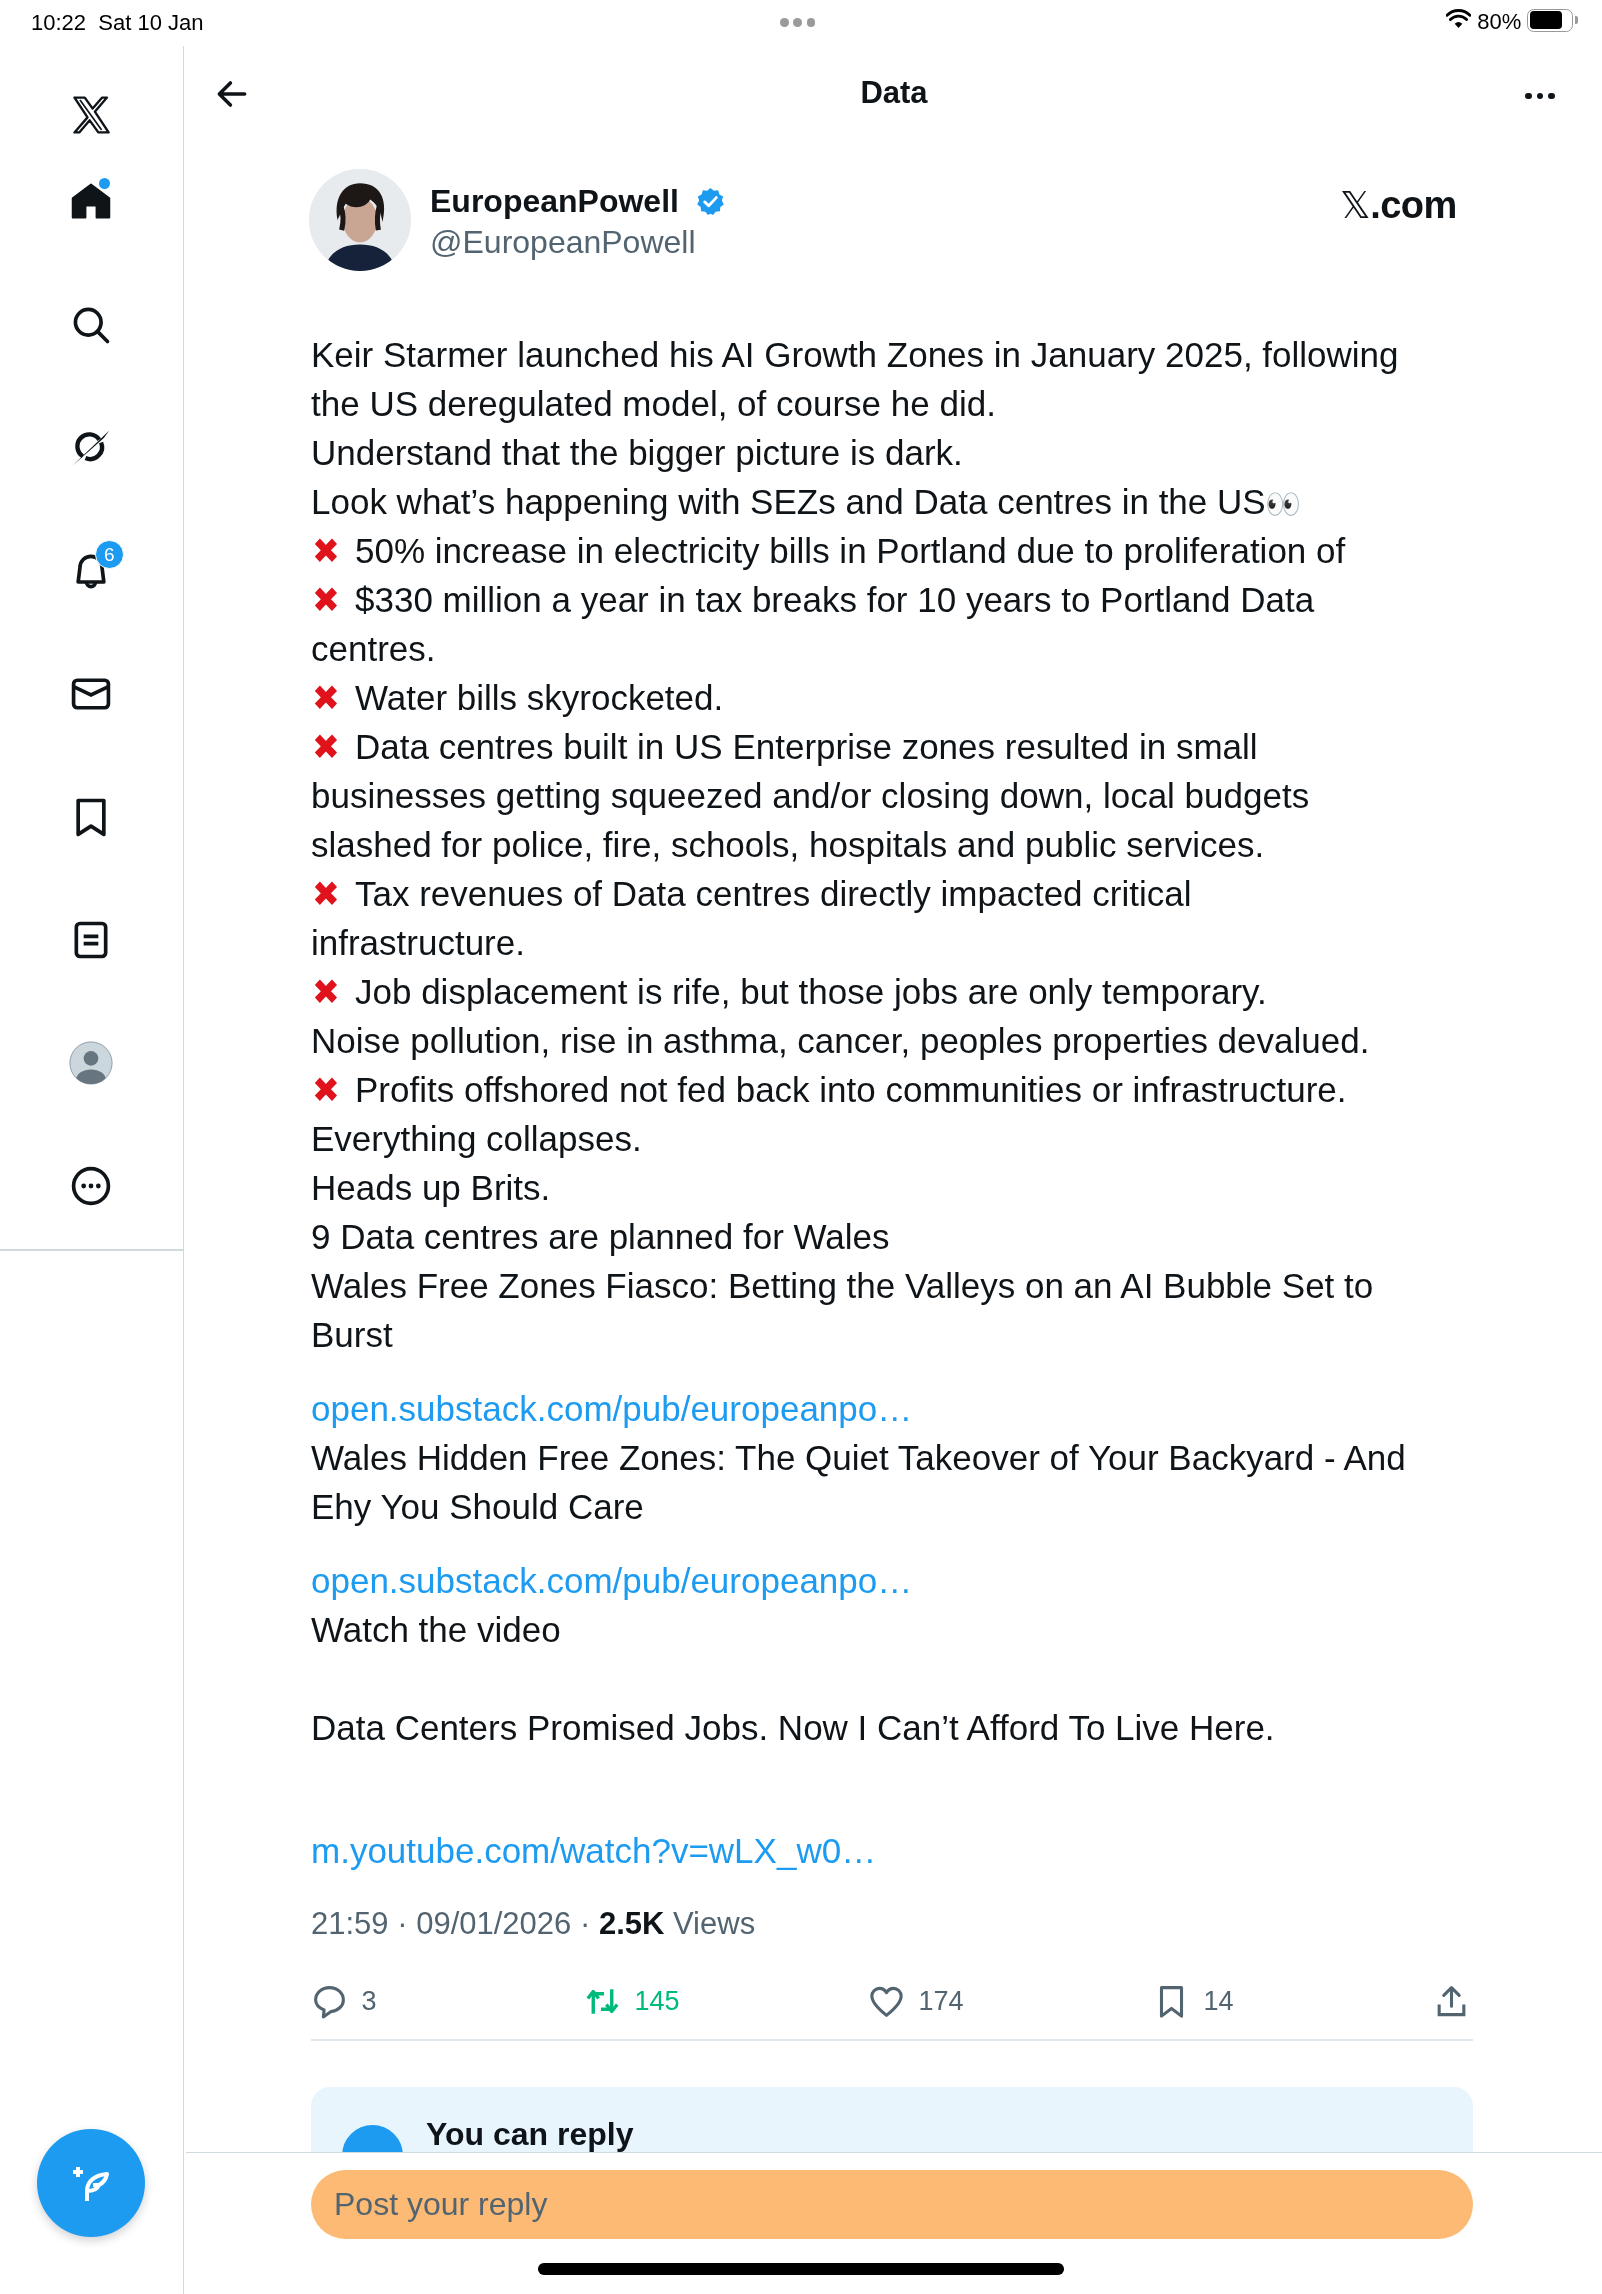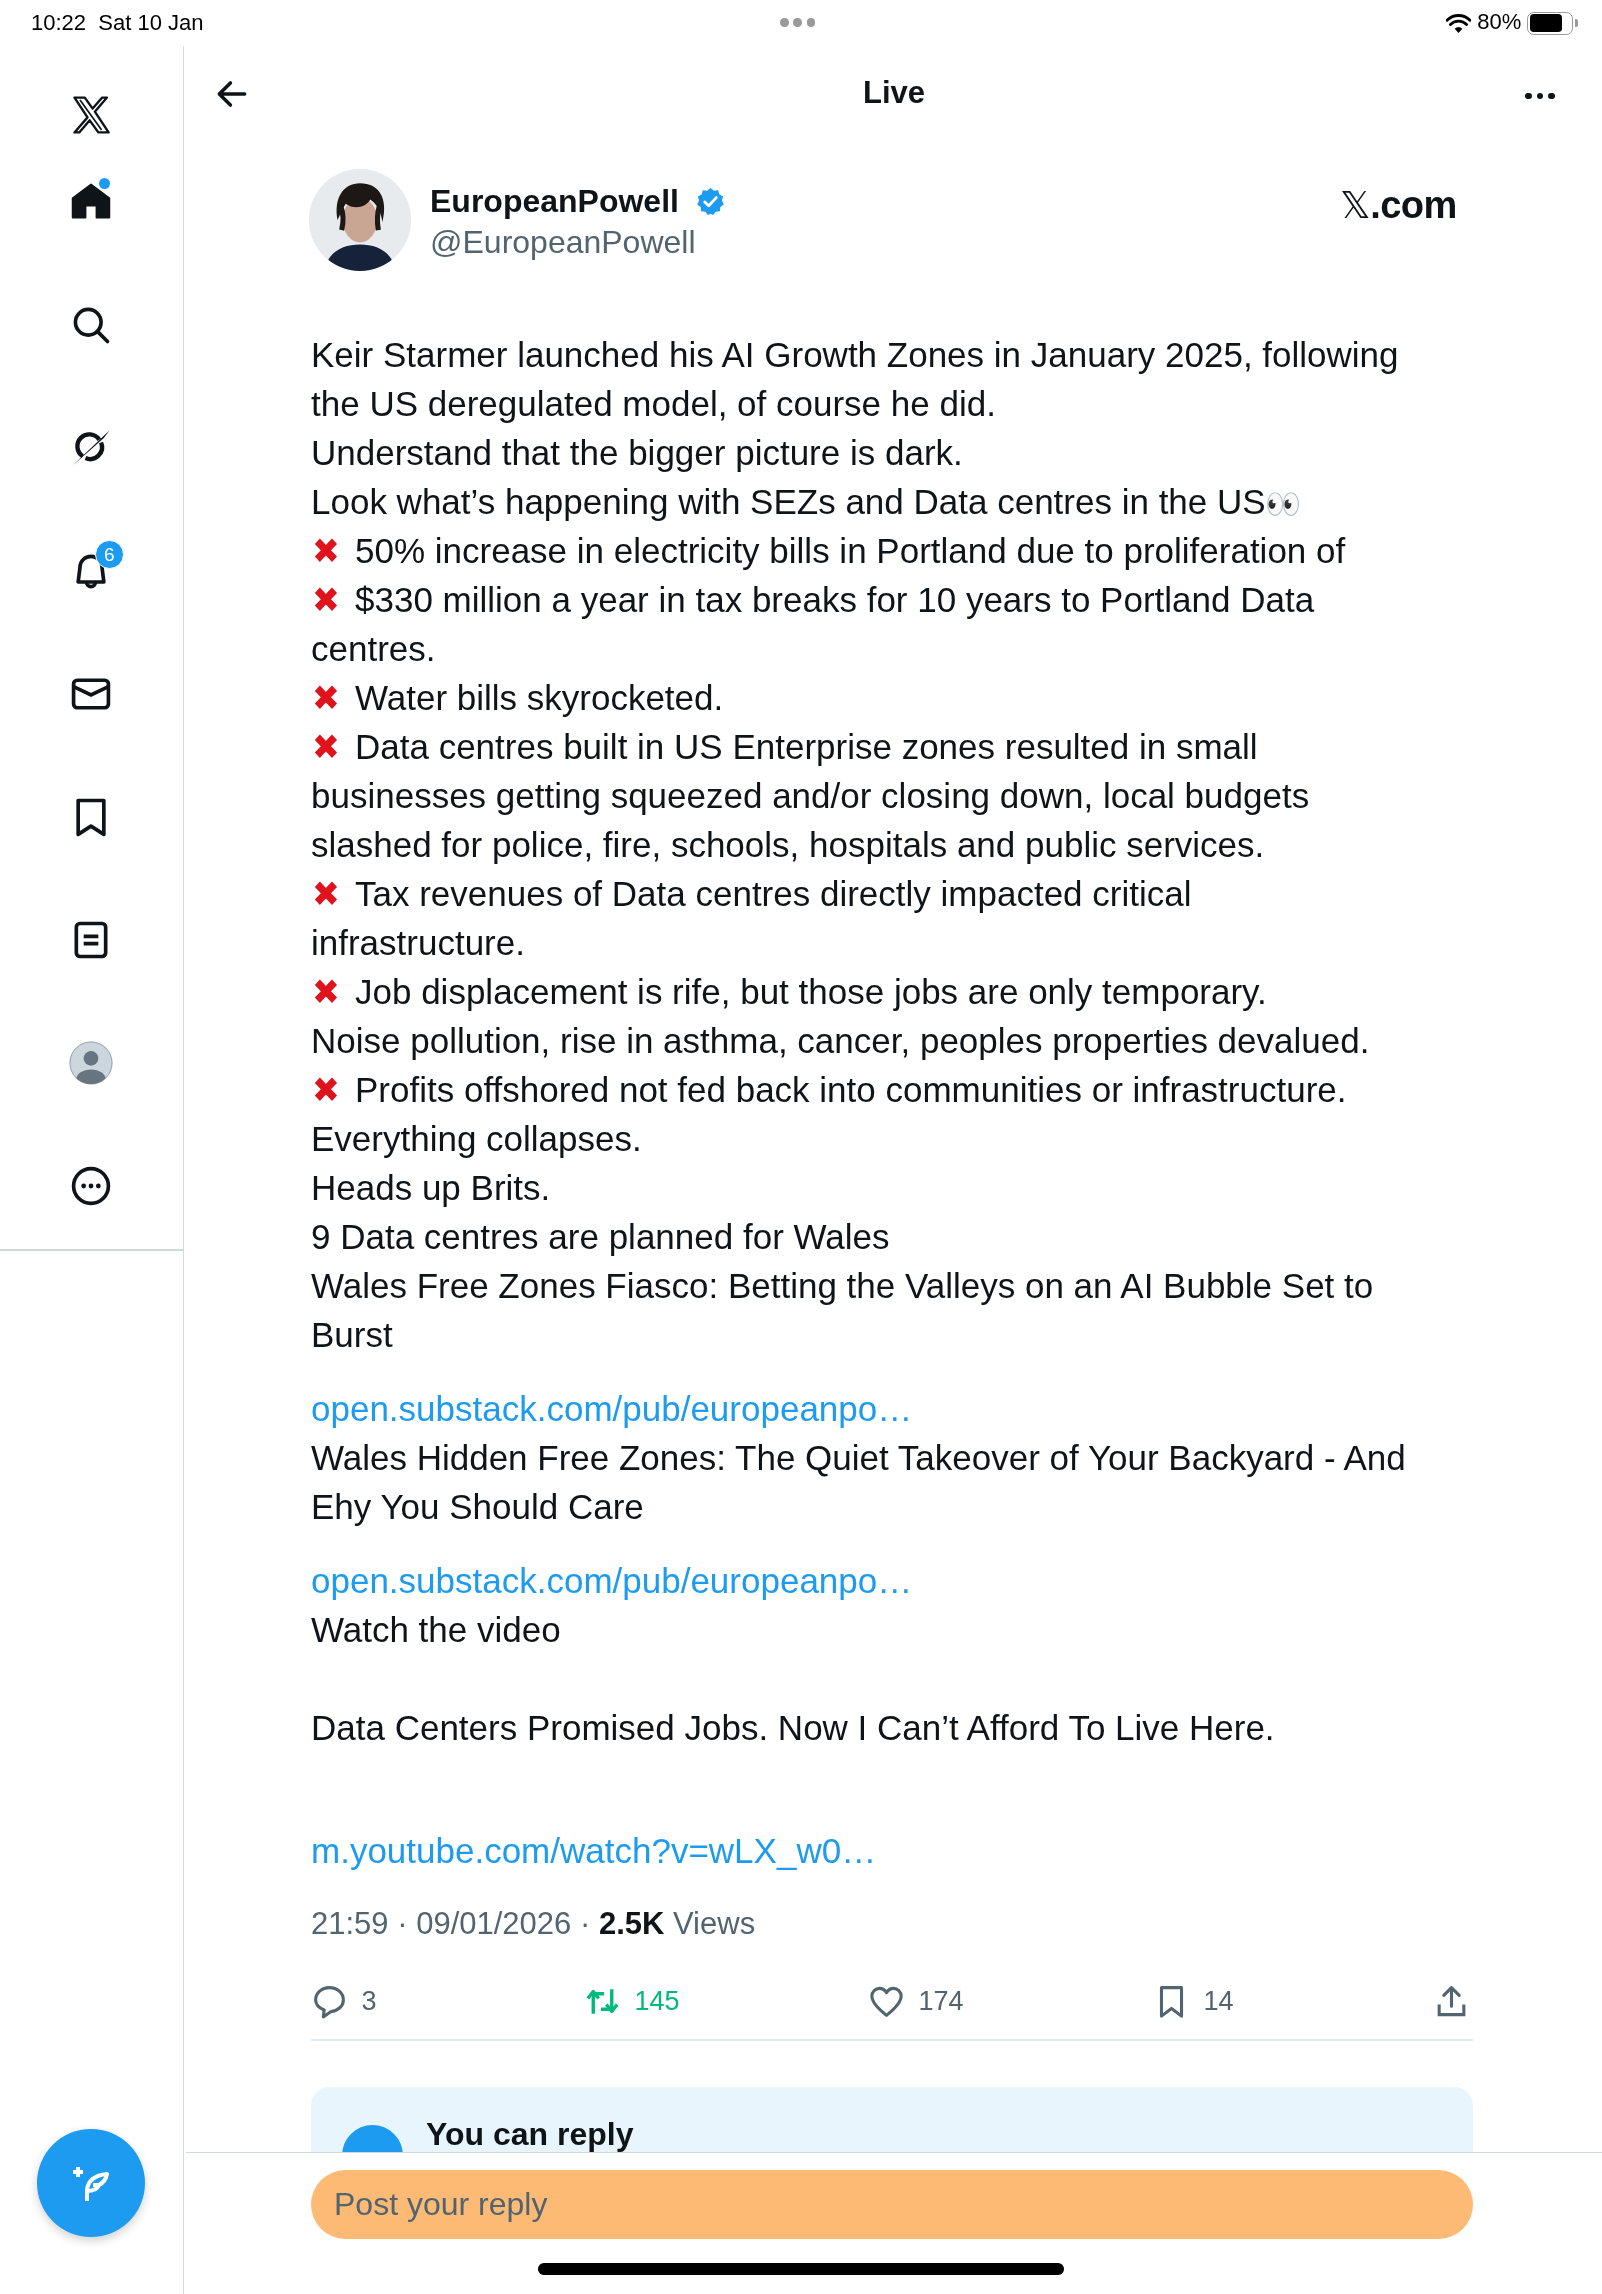--- a/index.html
+++ b/index.html
@@ -4,21 +4,21 @@
 <style>
   * { box-sizing: border-box; margin: 0; padding: 0; }
   html, body { width: 1602px; height: 2294px; overflow: hidden; background: #ffffff; }
   body { position: relative; font-family: "Liberation Sans", "DejaVu Sans", sans-serif; color: #0f1419; }
 
   
   .statusbar { position: absolute; left: 0; top: 0; width: 1602px; height: 46px; }
   .sb-time { position: absolute; left: 31px; top: 9.6px; font-size: 22px; color: #000; }
   .sb-dots { position: absolute; left: 780px; top: 18px; display: flex; gap: 4.8px; }
   .sb-dots span { width: 8.6px; height: 8.6px; border-radius: 50%; background: #9a9a9a; display: block; }
-  .sb-right { position: absolute; right: 29px; top: 8.6px; display: flex; align-items: flex-end; gap: 5.8px; font-size: 22px; color: #000; }
+  .sb-right { position: absolute; right: 29px; top: 8.6px; display: flex; align-items: flex-start; gap: 5.8px; font-size: 22px; color: #000; }
   .battery { width: 46px; height: 23px; border: 1.9px solid #9a9a9a; border-radius: 6.7px; padding: 1.9px; position: relative; }
   .battery-fill { height: 100%; background: #000; border-radius: 3.8px; }
   .battery::after { content: ""; position: absolute; right: -5.8px; top: 6.7px; width: 2.9px; height: 7.7px; background: #9a9a9a; border-radius: 0 1.9px 1.9px 0; }
 
   
   .sidebar { position: absolute; left: 0; top: 46px; width: 184px; height: 2248px; border-right: 1.9px solid #cfd9de; }
   .sidebar-sep { position: absolute; left: 0; top: 1203px; width: 184px; height: 1.9px; background: #cfd9de; }
   .nav-icon { position: absolute; left: 62px; width: 58px; height: 58px; display: flex; align-items: center; justify-content: center; }
   .nav-icon svg { width: 44px; height: 44px; }
   .badge-dot { position: absolute; right: 9.6px; top: 5.8px; width: 11.5px; height: 11.5px; background: #1d9bf0; border-radius: 50%; }
@@ -177,21 +177,21 @@
       <path d="M10 21 V16 C10 11 14 8 20 7.5 C19.5 10 18 12 16 13 H13 M10 16 C12 16 15 15.5 16 13" fill="none" stroke="#fff" stroke-width="2" stroke-linejoin="round"></path>
     </svg>
 </div>
 
 <header class="header">
   <div class="back-btn">
     <svg viewBox="0 0 24 24">
         <path d="M20 12 H4.5 M11 5 L4 12 L11 19" fill="none" stroke="#0f1419" stroke-width="2.2" stroke-linecap="round" stroke-linejoin="round"></path>
       </svg>
   </div>
-  <div class="header-title">Live</div>
+  <div class="header-title">Data</div>
   <div class="more-btn">
       <span></span>
       <span></span>
       <span></span>
     </div>
 </header>
 
 <div class="avatar">
   <svg viewBox="0 0 100 100" width="102" height="102">
     <rect width="100" height="100" fill="#e8ebee"></rect>

